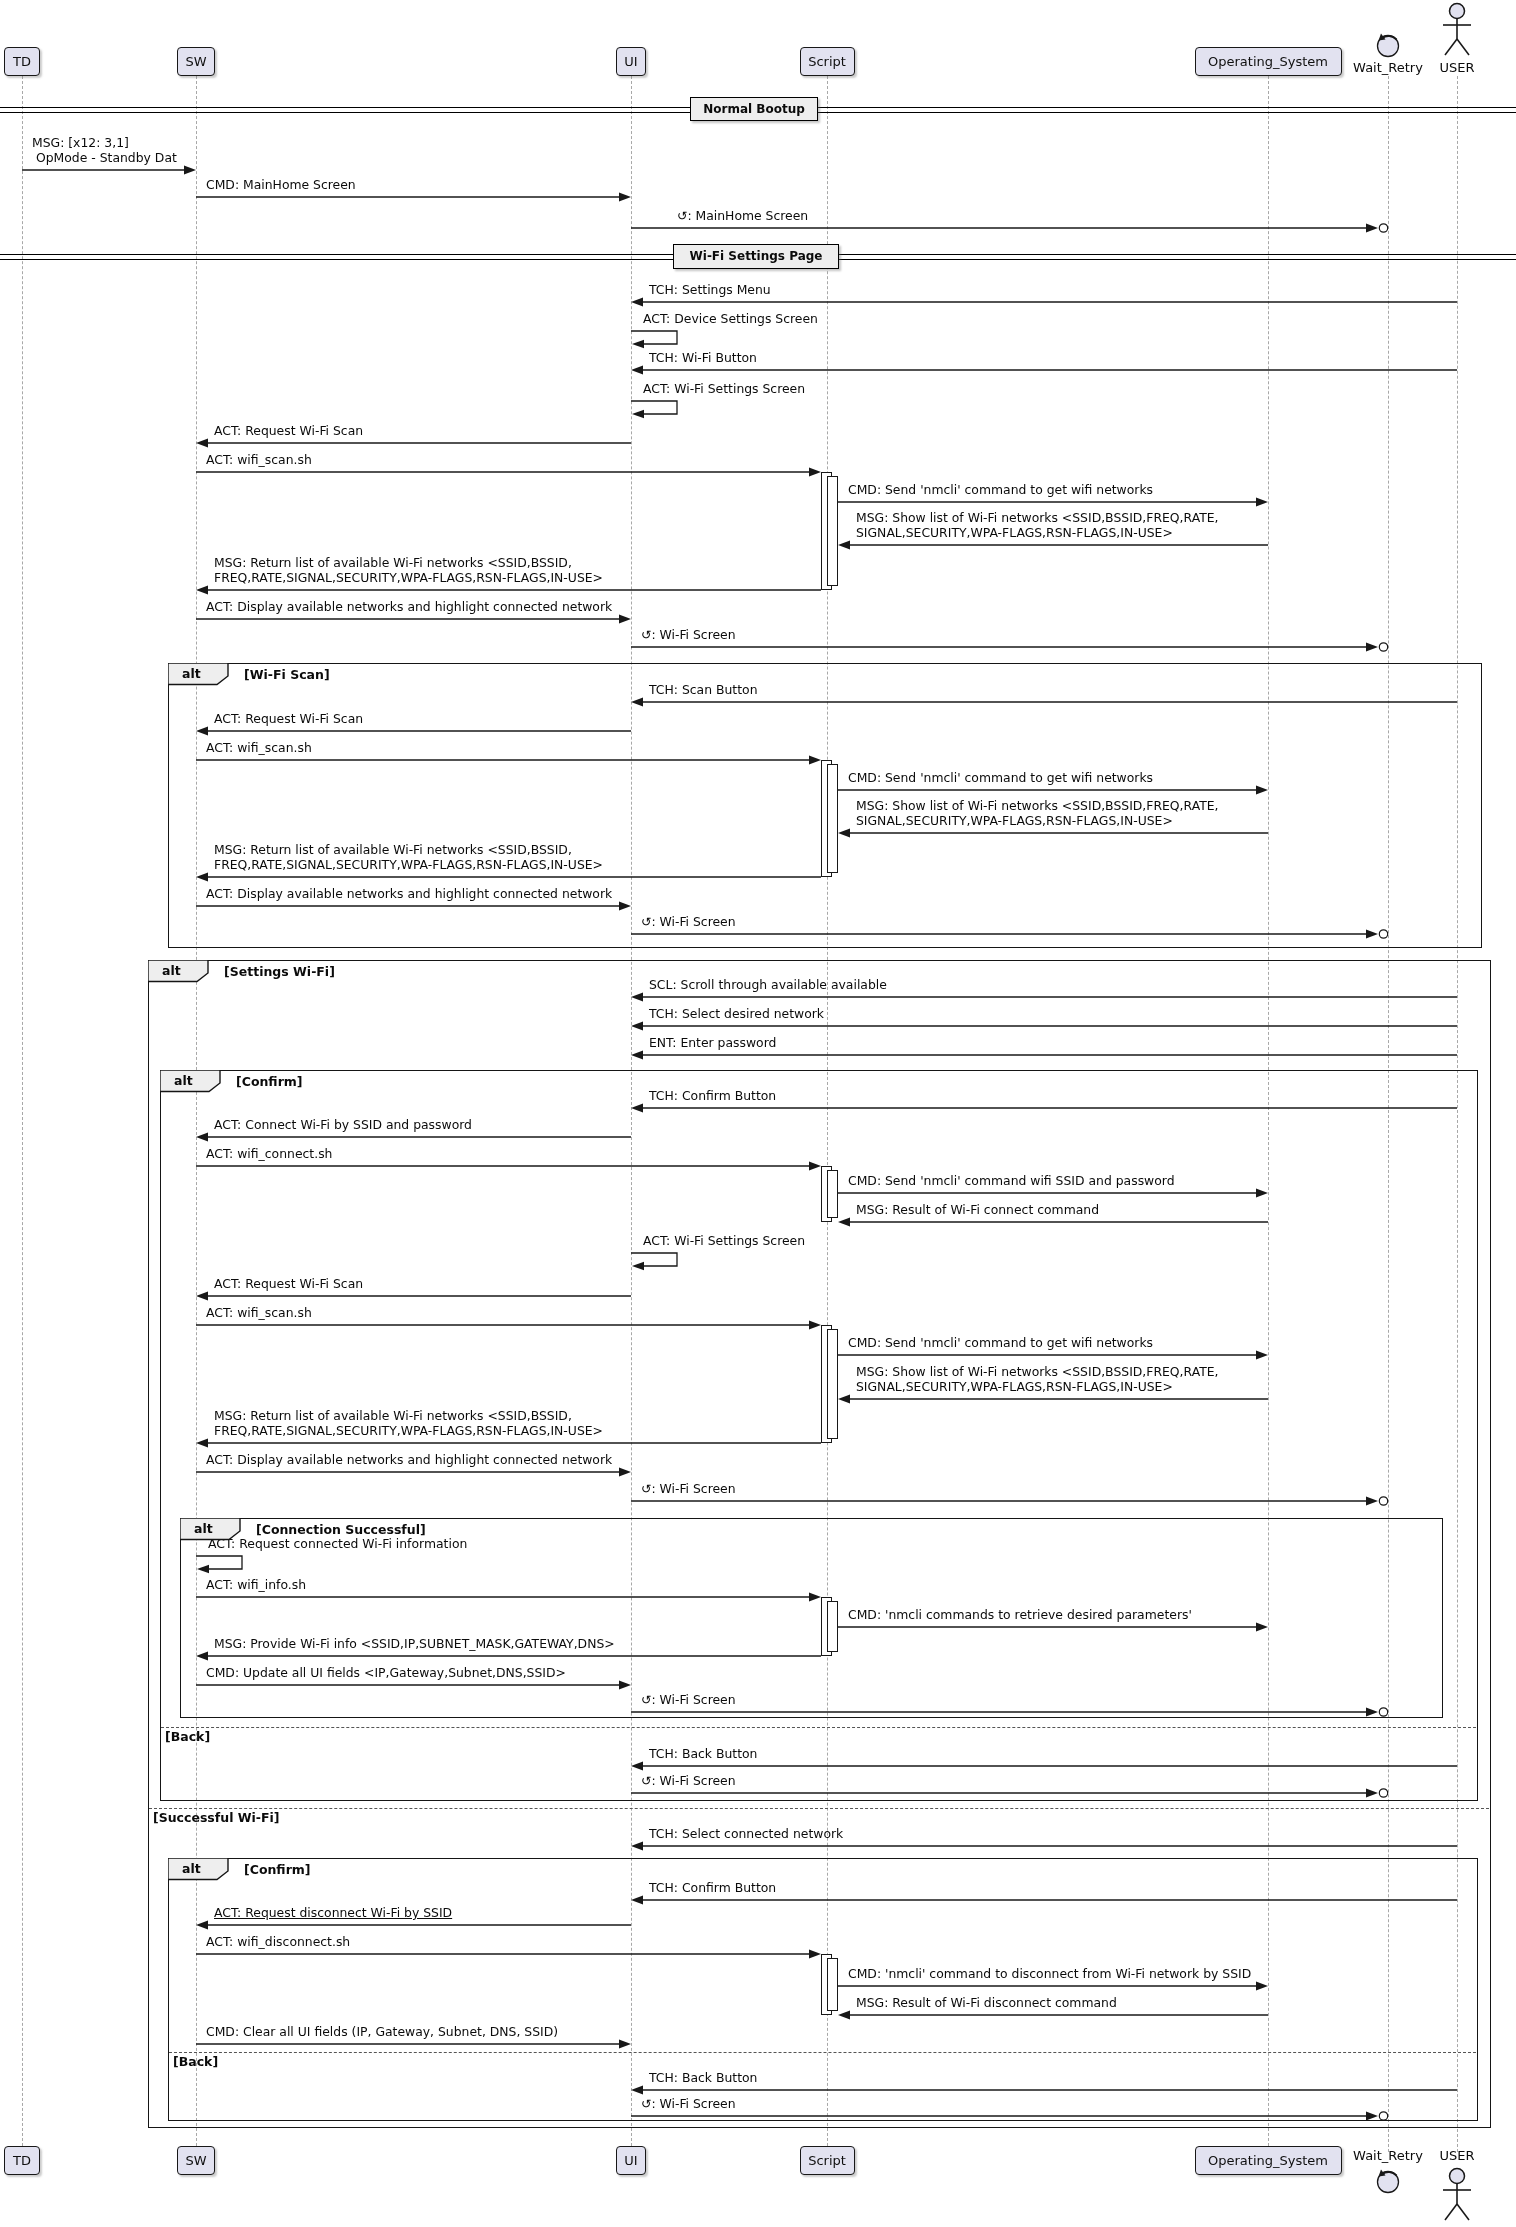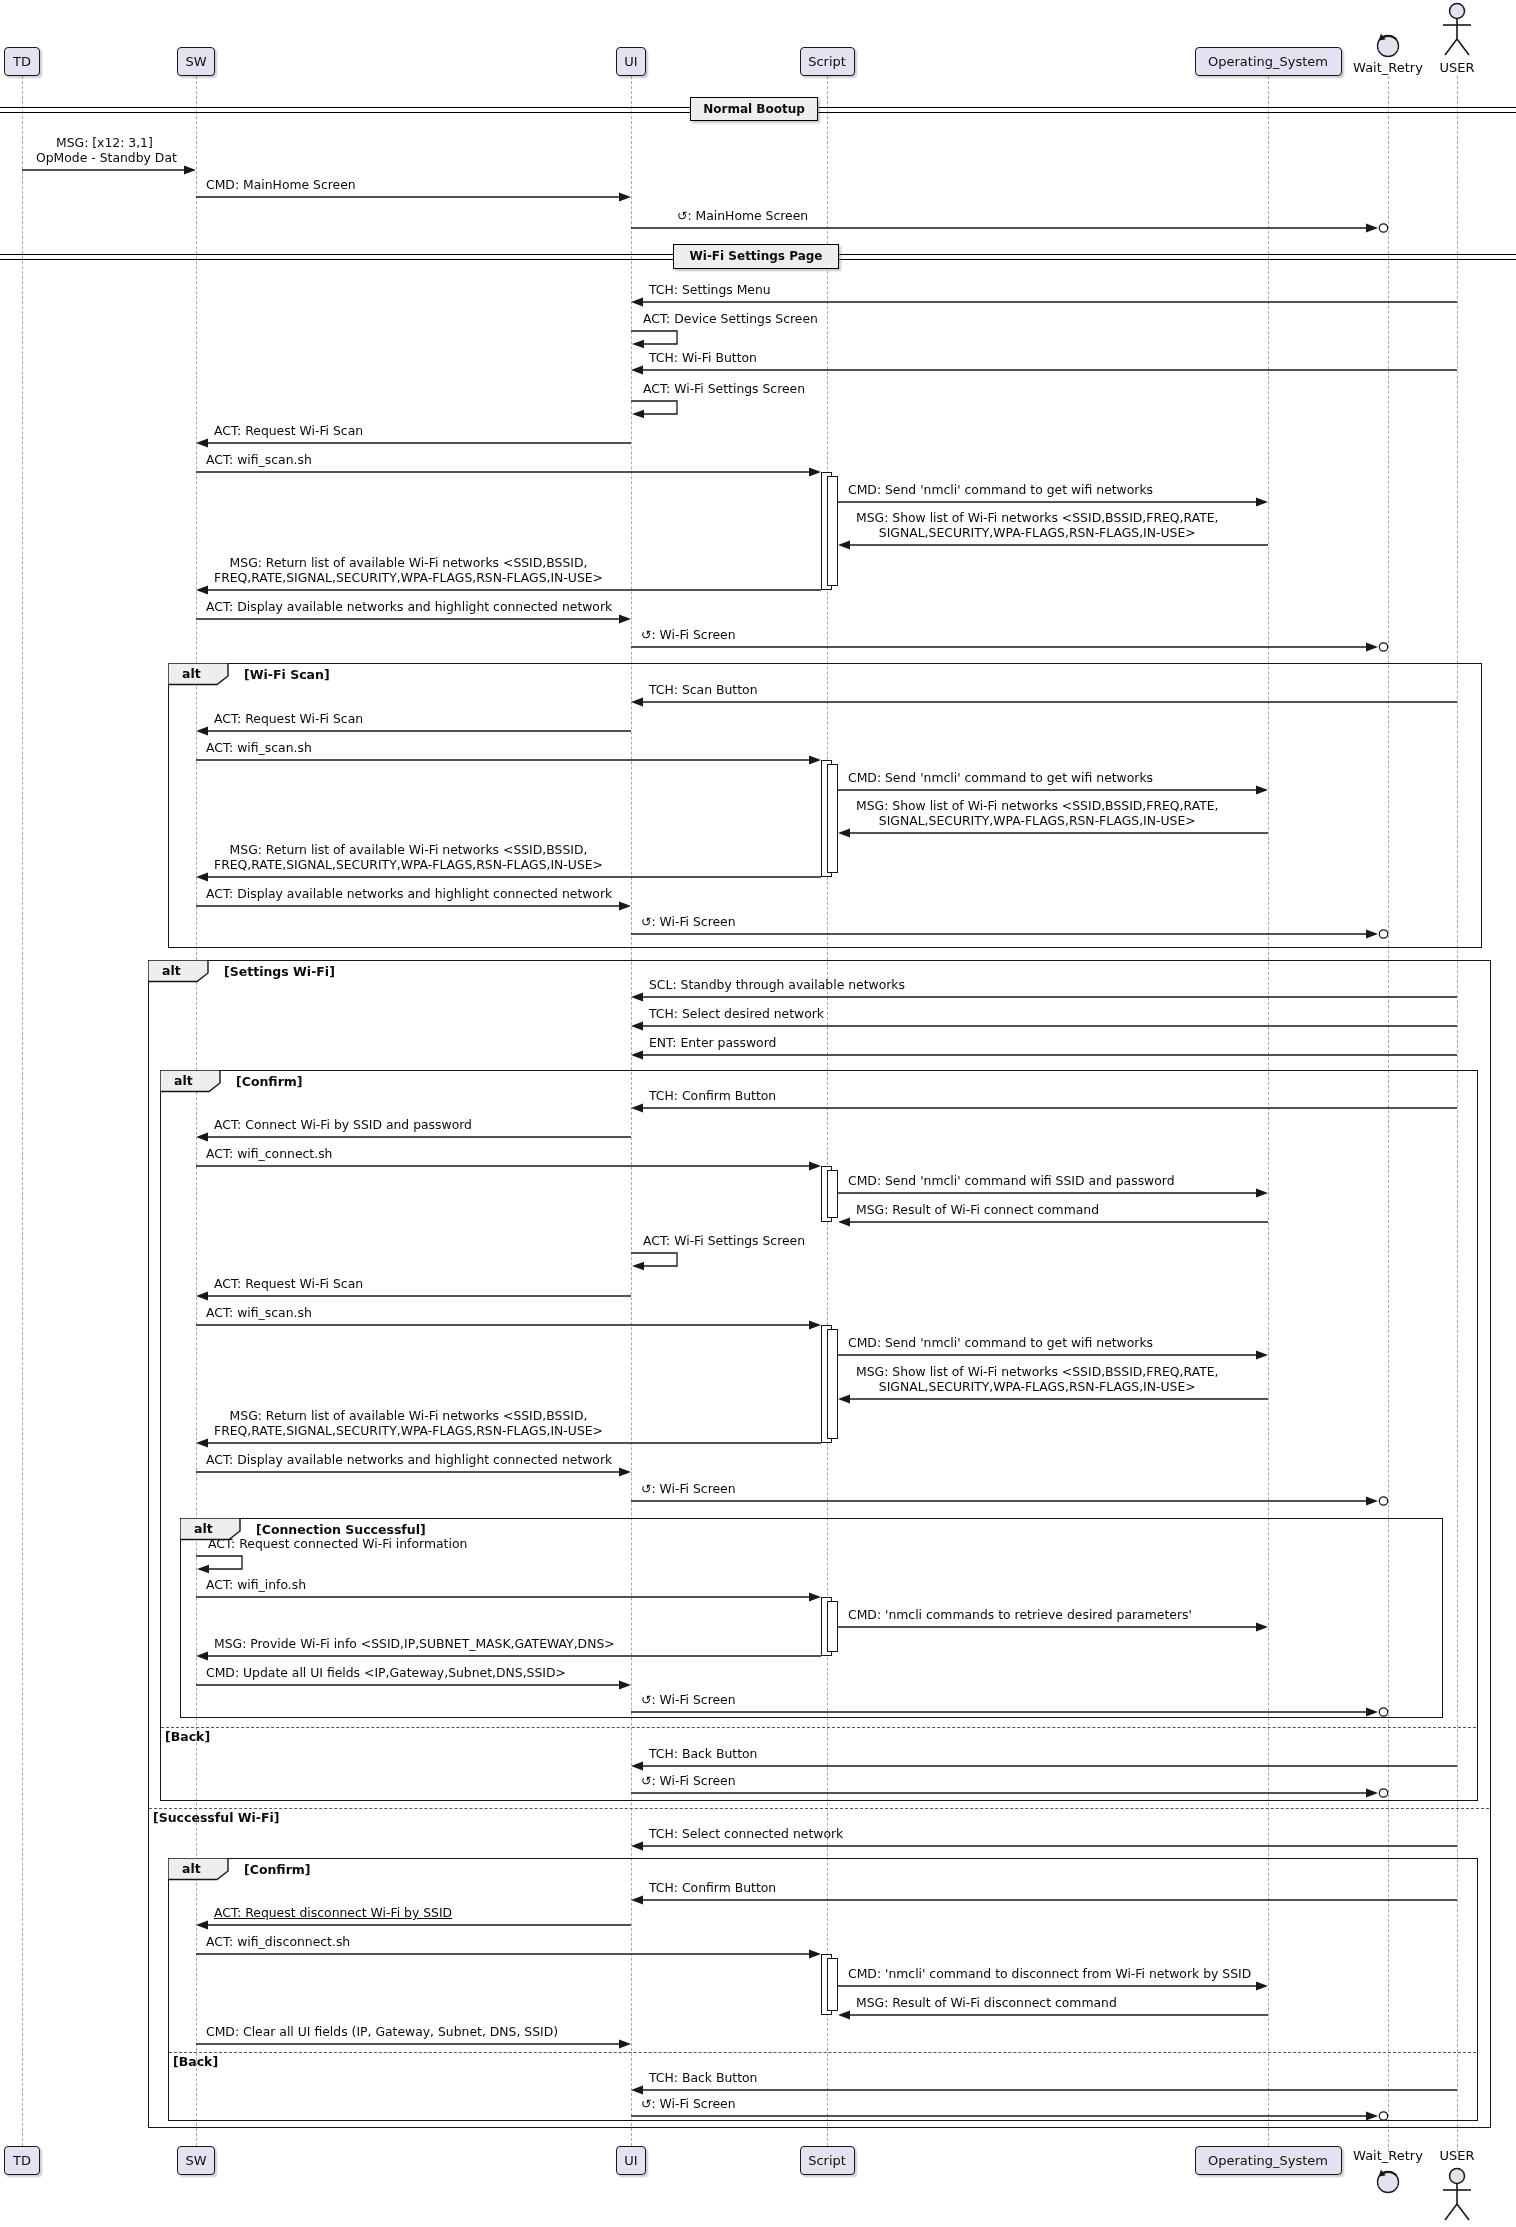--- a/index.html
+++ b/index.html
@@ -14,21 +14,21 @@
   .section-box{position:absolute;background:#EEEEEE;border:1.6px solid #000;display:flex;
         align-items:center;justify-content:center;font-weight:bold;font-size:12px;
         box-shadow:2px 2px 2px rgba(110,110,110,.4);box-sizing:border-box;}
   .frame{position:absolute;border:1.7px solid #151515;box-sizing:border-box;}
   .pent{position:absolute;}
   .pent-label{position:absolute;font-weight:bold;font-size:12.5px;}
   .frame-cond{position:absolute;font-weight:bold;font-size:12.5px;white-space:pre;}
   .else-line{position:absolute;border-top:1.3px dashed #555;}
   .else-label{position:absolute;font-weight:bold;font-size:12.5px;}
   .act-bar{position:absolute;background:#FFFFFF;border:1.2px solid #181818;box-sizing:border-box;}
-  .msg{position:absolute;font-size:12.4px;line-height:15.5px;white-space:pre;color:#0b0b0b;text-align:center;}
+  .msg{position:absolute;font-size:12.4px;line-height:15.5px;white-space:pre;color:#0b0b0b;}
   svg.arrows{position:absolute;left:0;top:0;}
   .icon-abs{position:absolute;}
 </style>
 </head>
 <body>
 
 <div id="stage">
     <div class="lifeline" style="left: 22px; top: 76px; height: 2070px;"></div>
     <div class="lifeline" style="left: 196px; top: 76px; height: 2070px;"></div>
     <div class="lifeline" style="left: 631px; top: 76px; height: 2070px;"></div>
@@ -187,21 +187,21 @@
     <div class="msg" style="left: 649px; top: 682px;">TCH: Scan Button</div>
     <div class="msg" style="left: 214px; top: 711px;">ACT: Request Wi-Fi Scan</div>
     <div class="msg" style="left: 206px; top: 740px;">ACT: wifi_scan.sh</div>
     <div class="msg" style="left: 848px; top: 770px;">CMD: Send 'nmcli' command to get wifi networks</div>
     <div class="msg" style="left: 856px; top: 797.5px;">MSG: Show list of Wi-Fi networks &lt;SSID,BSSID,FREQ,RATE,
 SIGNAL,SECURITY,WPA-FLAGS,RSN-FLAGS,IN-USE&gt;</div>
     <div class="msg" style="left: 214px; top: 841.5px;">MSG: Return list of available Wi-Fi networks &lt;SSID,BSSID,
 FREQ,RATE,SIGNAL,SECURITY,WPA-FLAGS,RSN-FLAGS,IN-USE&gt;</div>
     <div class="msg" style="left: 206px; top: 886px;">ACT: Display available networks and highlight connected network</div>
     <div class="msg" style="left: 641px; top: 914px;">↺: Wi-Fi Screen</div>
-    <div class="msg" style="left: 649px; top: 977px;">SCL: Standby through available networks</div>
+    <div class="msg" style="left: 649px; top: 977px;">SCL: Scroll through available available</div>
     <div class="msg" style="left: 649px; top: 1006px;">TCH: Select desired network</div>
     <div class="msg" style="left: 649px; top: 1035px;">ENT: Enter password</div>
     <div class="msg" style="left: 649px; top: 1088px;">TCH: Confirm Button</div>
     <div class="msg" style="left: 214px; top: 1117px;">ACT: Connect Wi-Fi by SSID and password</div>
     <div class="msg" style="left: 206px; top: 1146px;">ACT: wifi_connect.sh</div>
     <div class="msg" style="left: 848px; top: 1173px;">CMD: Send 'nmcli' command wifi SSID and password</div>
     <div class="msg" style="left: 856px; top: 1202px;">MSG: Result of Wi-Fi connect command</div>
     <div class="msg" style="left: 643px; top: 1233px;">ACT: Wi-Fi Settings Screen</div>
     <div class="msg" style="left: 214px; top: 1276px;">ACT: Request Wi-Fi Scan</div>
     <div class="msg" style="left: 206px; top: 1305px;">ACT: wifi_scan.sh</div>

